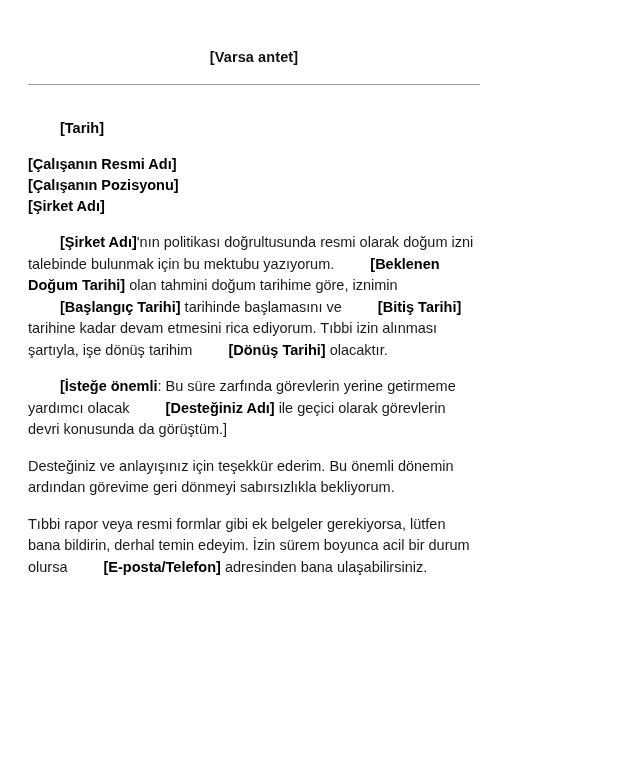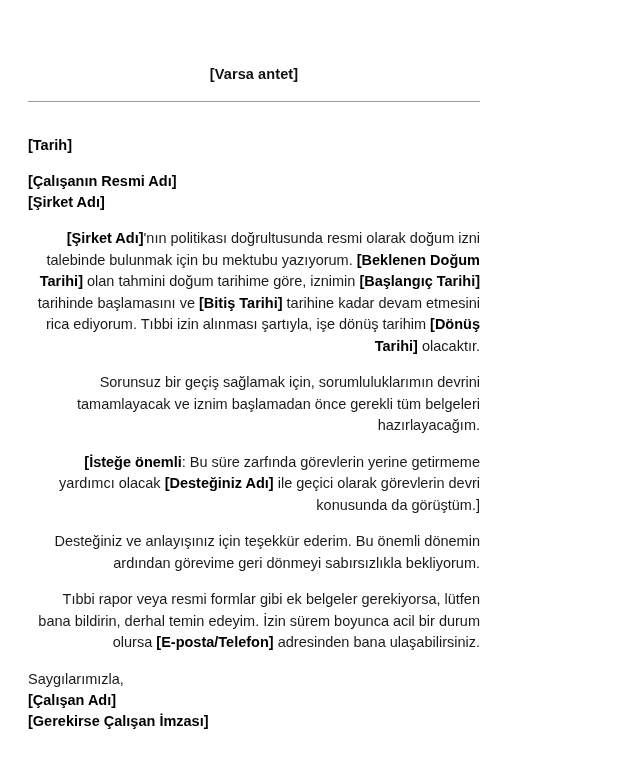--- a/index.html
+++ b/index.html
@@ -14,21 +14,21 @@
     font-family: "Liberation Sans", sans-serif;
     color: #000000;
     -webkit-font-smoothing: antialiased;
     overflow: hidden;
   }
 
   .page {
     box-sizing: border-box;
     width: 520px;
     height: 768px;
-    padding: 17px 40px 0 28px;
+    padding: 0 40px 0 28px;
     background: #ffffff;
   }
 
   
   .letterhead {
     text-align: center;
     font-size: 14.5px;
     font-weight: bold;
     color: #111111;
     padding-top: 49px;
@@ -50,62 +50,58 @@
     margin: 0;
   }
   .block.gap-first { padding-top: 33px; }
   .block.gap       { padding-top: 15px; }
 
   .line { display: block; }
 
   b, .b {
     font-weight: bold;
     color: #000000;
+    margin-left: 32px;
   }
 
   .para {
     font-size: 14.5px;
     line-height: 21.5px;
     color: #1a1a1a;
     margin: 0;
-    text-align: right;
+    text-align: left;
   }
 
   .addr .line { font-weight: bold; color: #000000; }
   .sig .line.bold { font-weight: bold; color: #000000; }
 </style>
 </head>
 <body>
 
 <div class="page">
 
   <div class="letterhead">[Varsa antet]</div>
 
   <hr class="rule">
 
   <div class="block gap-first">
     <span class="line b">[Tarih]</span>
   </div>
 
   <div class="block gap addr">
       <span class="line">[Çalışanın Resmi Adı]</span>
+      <span class="line">[Çalışanın Pozisyonu]</span>
       <span class="line">[Şirket Adı]</span>
     </div>
 
 
 
   <div class="para block gap"><b>[Şirket Adı]</b><span>'nın politikası doğrultusunda resmi olarak doğum izni talebinde bulunmak için bu mektubu yazıyorum. </span><b>[Beklenen Doğum Tarihi]</b><span> olan tahmini doğum tarihime göre, iznimin </span><b>[Başlangıç Tarihi]</b><span> tarihinde başlamasını ve </span><b>[Bitiş Tarihi]</b><span> tarihine kadar devam etmesini rica ediyorum. Tıbbi izin alınması şartıyla, işe dönüş tarihim </span><b>[Dönüş Tarihi]</b><span> olacaktır.</span></div>
 
-  <div class="para block gap"><span>Sorunsuz bir geçiş sağlamak için, sorumluluklarımın devrini tamamlayacak ve iznim başlamadan önce gerekli tüm belgeleri hazırlayacağım.</span></div>
 
   <div class="para block gap"><b>[İsteğe önemli</b><span>: Bu süre zarfında görevlerin yerine getirmeme yardımcı olacak </span><b>[Desteğiniz Adı]</b><span> ile geçici olarak görevlerin devri konusunda da görüştüm.]</span></div>
 
   <div class="para block gap"><span>Desteğiniz ve anlayışınız için teşekkür ederim. Bu önemli dönemin ardından görevime geri dönmeyi sabırsızlıkla bekliyorum.</span></div>
 
   <div class="para block gap"><span>Tıbbi rapor veya resmi formlar gibi ek belgeler gerekiyorsa, lütfen bana bildirin, derhal temin edeyim. İzin sürem boyunca acil bir durum olursa </span><b>[E-posta/Telefon]</b><span> adresinden bana ulaşabilirsiniz.</span></div>
 
-  <div class="block gap sig">
-      <span class="line">Saygılarımızla,</span>
-      <span class="line bold">[Çalışan Adı]</span>
-      <span class="line bold">[Gerekirse Çalışan İmzası]</span>
-    </div>
 
 </div>
 
 </body></html>

